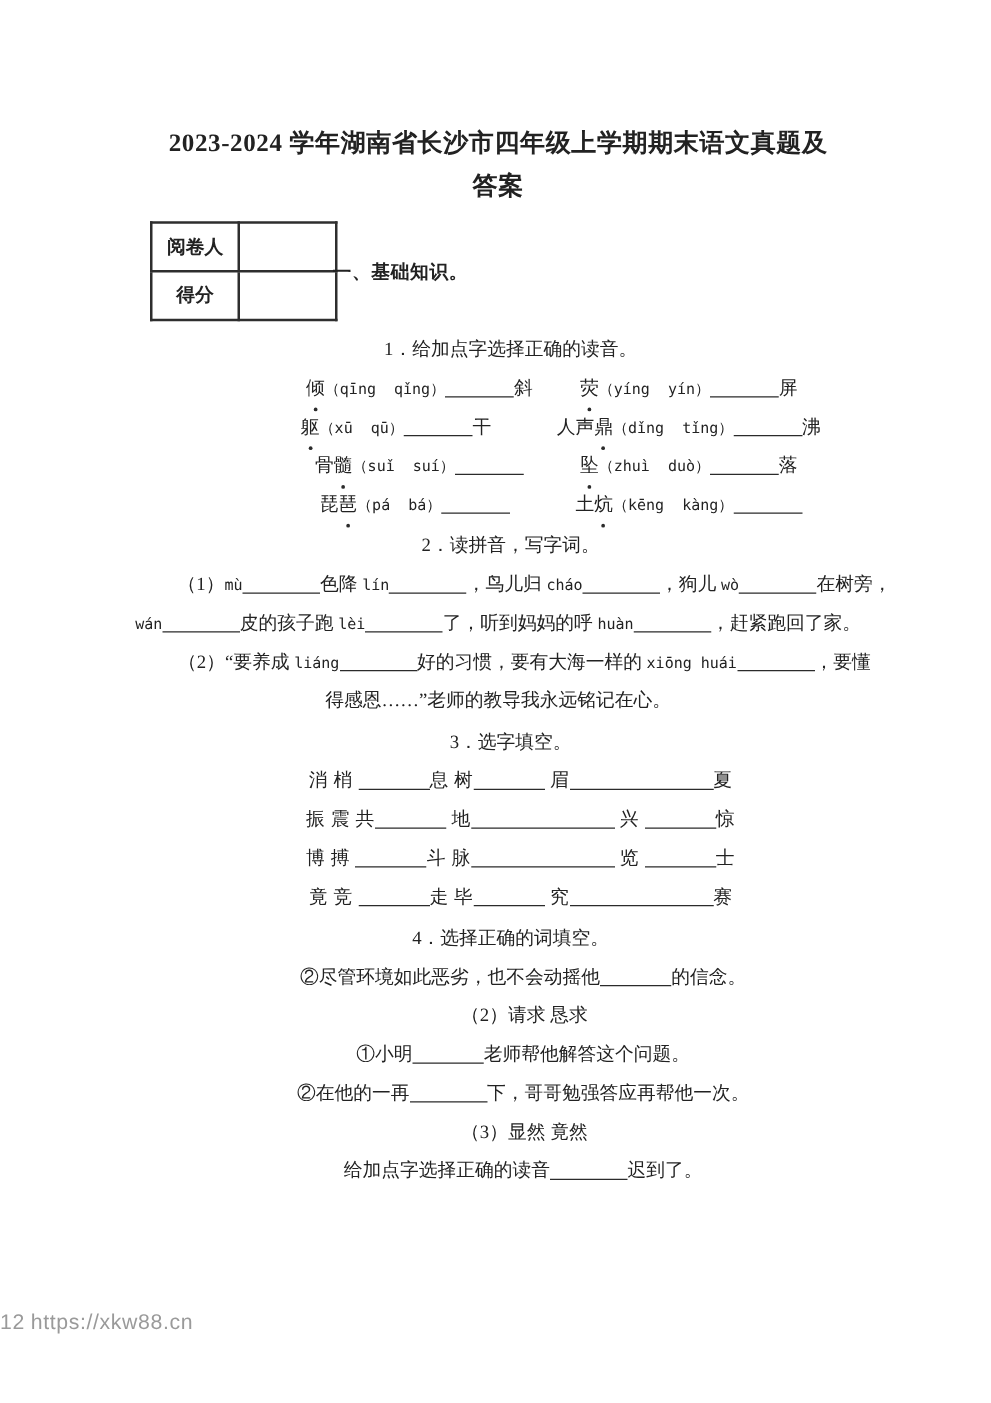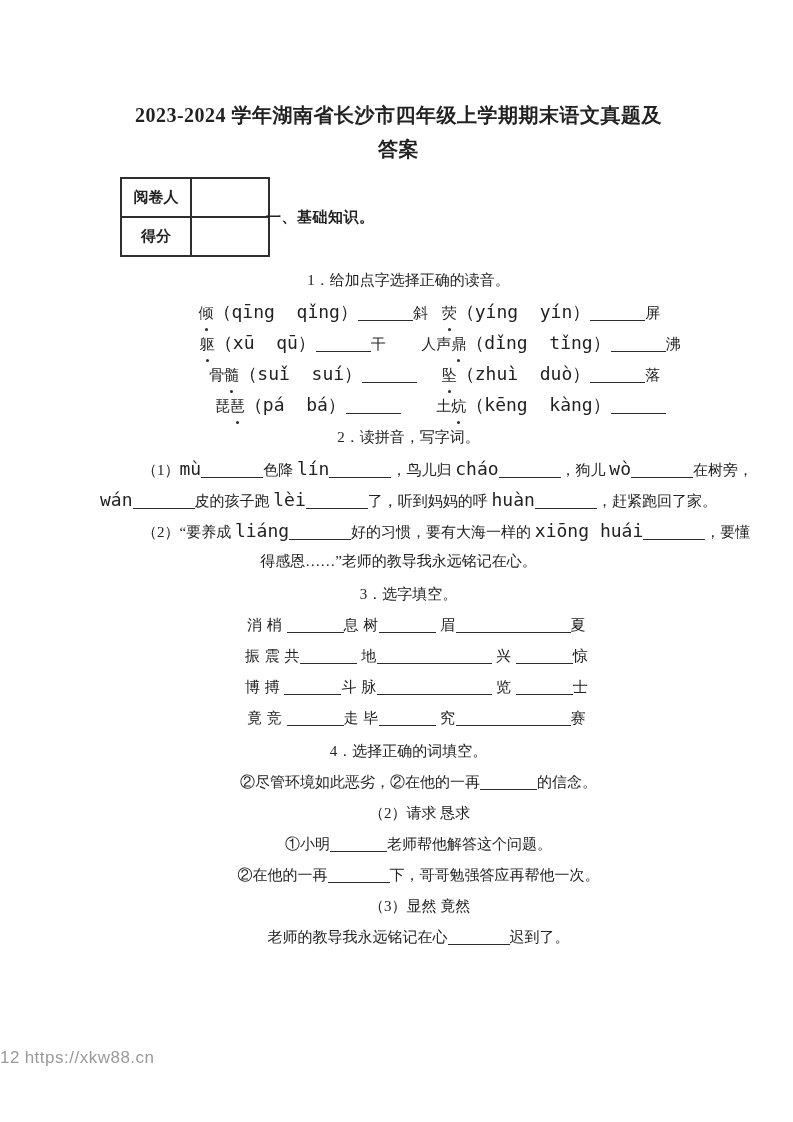--- a/index.html
+++ b/index.html
@@ -29,21 +29,21 @@
   .q{margin-top:2px;text-align:center;}
   .line{
     line-height:31px;height:31px;font-size:15px;white-space:pre;
   }
   .stem{padding-left:20px;}
   .ind-par{padding-left:42px;}
   .ind-sub{padding-left:40px;}
   .ind-row{padding-left:36px;letter-spacing:.5px;}
   .q1row{padding-left:48px;}
   .q1L{display:inline-block;width:257px;}
-  .py{font-family:"DejaVu Sans Mono","Liberation Mono",monospace;font-size:18px;}
+  .py{font-family:"DejaVu Sans Mono","Liberation Mono",monospace;font-size:12px;}
   .blank{
     display:inline-block;height:0;border-bottom:1.3px solid #2b2b2b;vertical-align:-3px;
   }
   .dc{position:relative;display:inline-block;}
   .dc::after{
     content:"";position:absolute;width:3px;height:3px;background:#2b2b2b;border-radius:50%;
     left:50%;margin-left:-1.5px;bottom:-2px;
   }
   .footer{
     position:absolute;left:0;right:0;top:1048px;text-align:left;
@@ -103,25 +103,25 @@
           <div class="line ind-row"><span>消 梢 </span><span class="blank" style="width: 57px;"></span><span>息 树</span><span class="blank" style="width: 57px;"></span><span> 眉</span><span class="blank" style="width: 115px;"></span><span>夏</span></div>
           <div class="line ind-row"><span>振 震 共</span><span class="blank" style="width: 57px;"></span><span> 地</span><span class="blank" style="width: 115px;"></span><span> 兴 </span><span class="blank" style="width: 57px;"></span><span>惊</span></div>
           <div class="line ind-row"><span>博 搏 </span><span class="blank" style="width: 57px;"></span><span>斗 脉</span><span class="blank" style="width: 115px;"></span><span> 览 </span><span class="blank" style="width: 57px;"></span><span>士</span></div>
           <div class="line ind-row"><span>竟 竞 </span><span class="blank" style="width: 57px;"></span><span>走 毕</span><span class="blank" style="width: 57px;"></span><span> 究</span><span class="blank" style="width: 115px;"></span><span>赛</span></div>
         </div>
     </div>
 
     <div class="q">
       <div class="line stem">4．选择正确的词填空。</div>
       <div>
-          <div class="line ind-sub"><span>②尽管环境如此恶劣，②在他的一再</span><span class="blank" style="width: 57px;"></span><span>的信念。</span></div>
+          <div class="line ind-sub"><span>②尽管环境如此恶劣，也不会动摇他</span><span class="blank" style="width: 57px;"></span><span>的信念。</span></div>
           <div class="line ind-par"><span>（2）请求 恳求</span></div>
           <div class="line ind-sub"><span>①小明</span><span class="blank" style="width: 57px;"></span><span>老师帮他解答这个问题。</span></div>
           <div class="line ind-sub"><span>②在他的一再</span><span class="blank" style="width: 62px;"></span><span>下，哥哥勉强答应再帮他一次。</span></div>
           <div class="line ind-par"><span>（3）显然 竟然</span></div>
-          <div class="line ind-sub"><span>老师的教导我永远铭记在心</span><span class="blank" style="width: 62px;"></span><span>迟到了。</span></div>
+          <div class="line ind-sub"><span>给加点字选择正确的读音</span><span class="blank" style="width: 62px;"></span><span>迟到了。</span></div>
         </div>
     </div>
 
   </div>
 </div>
 
 <div class="footer"><span>12</span> <span>https://xkw88.cn</span></div>
 
 </body></html>

